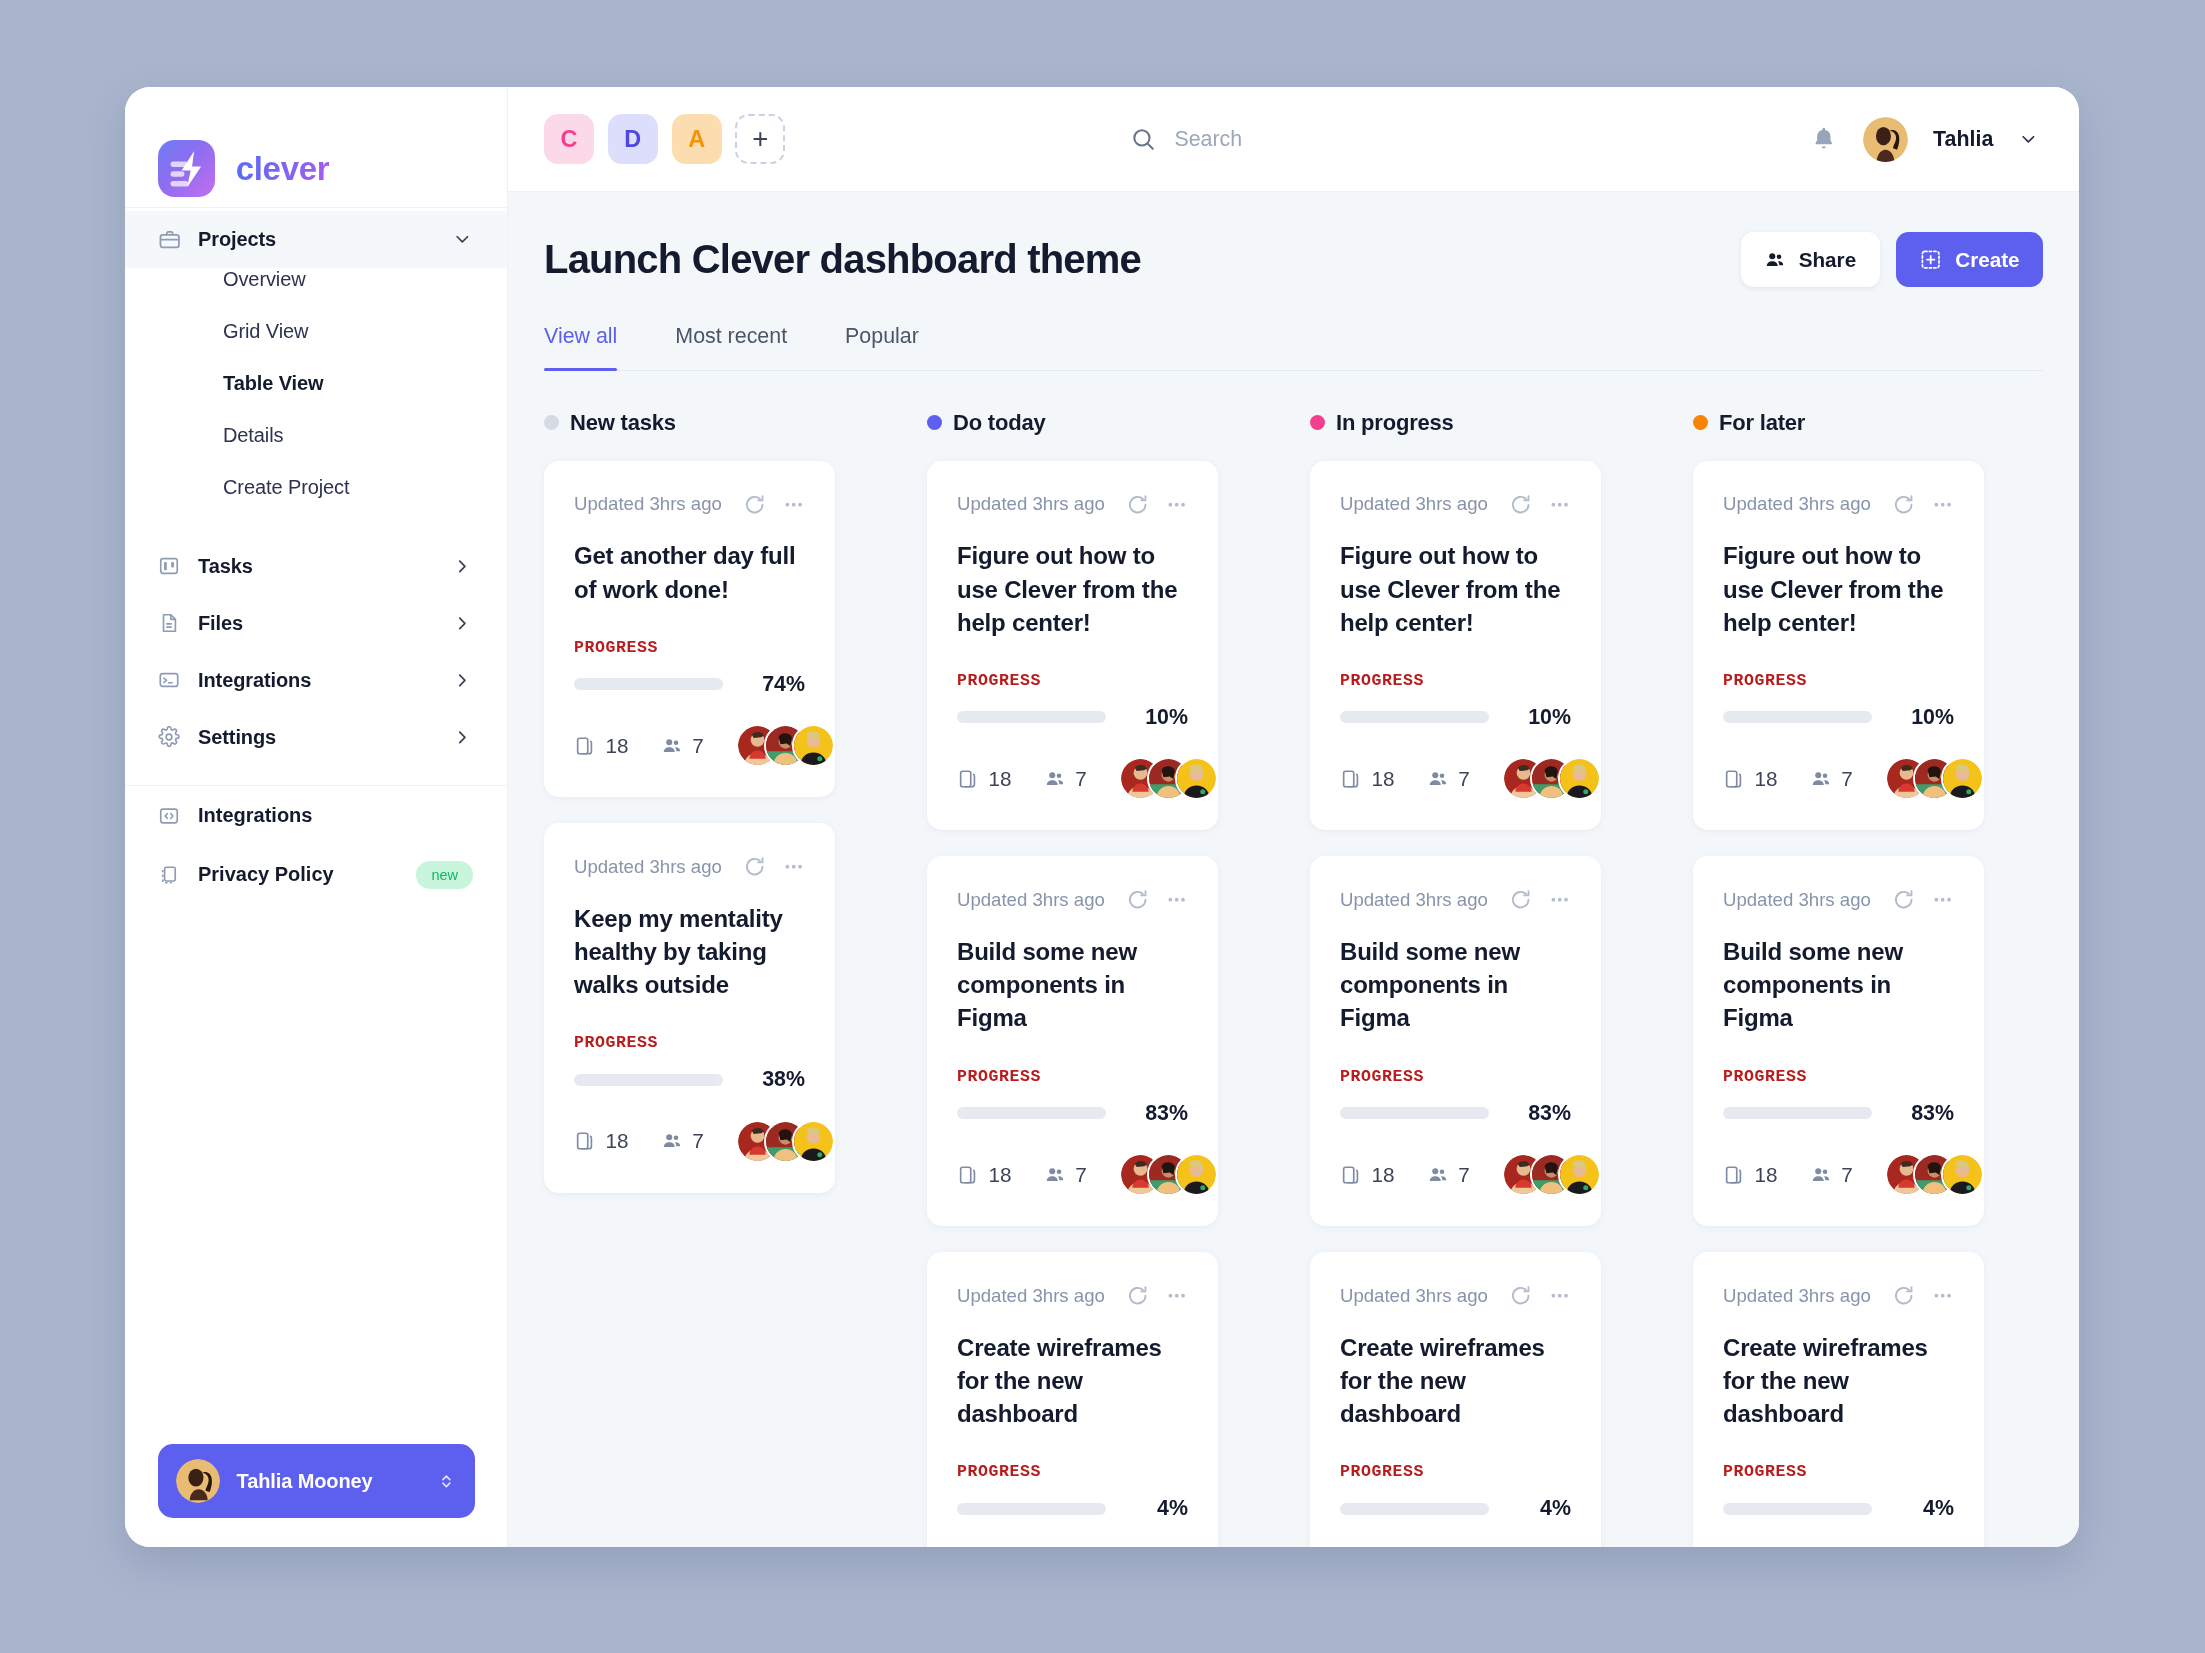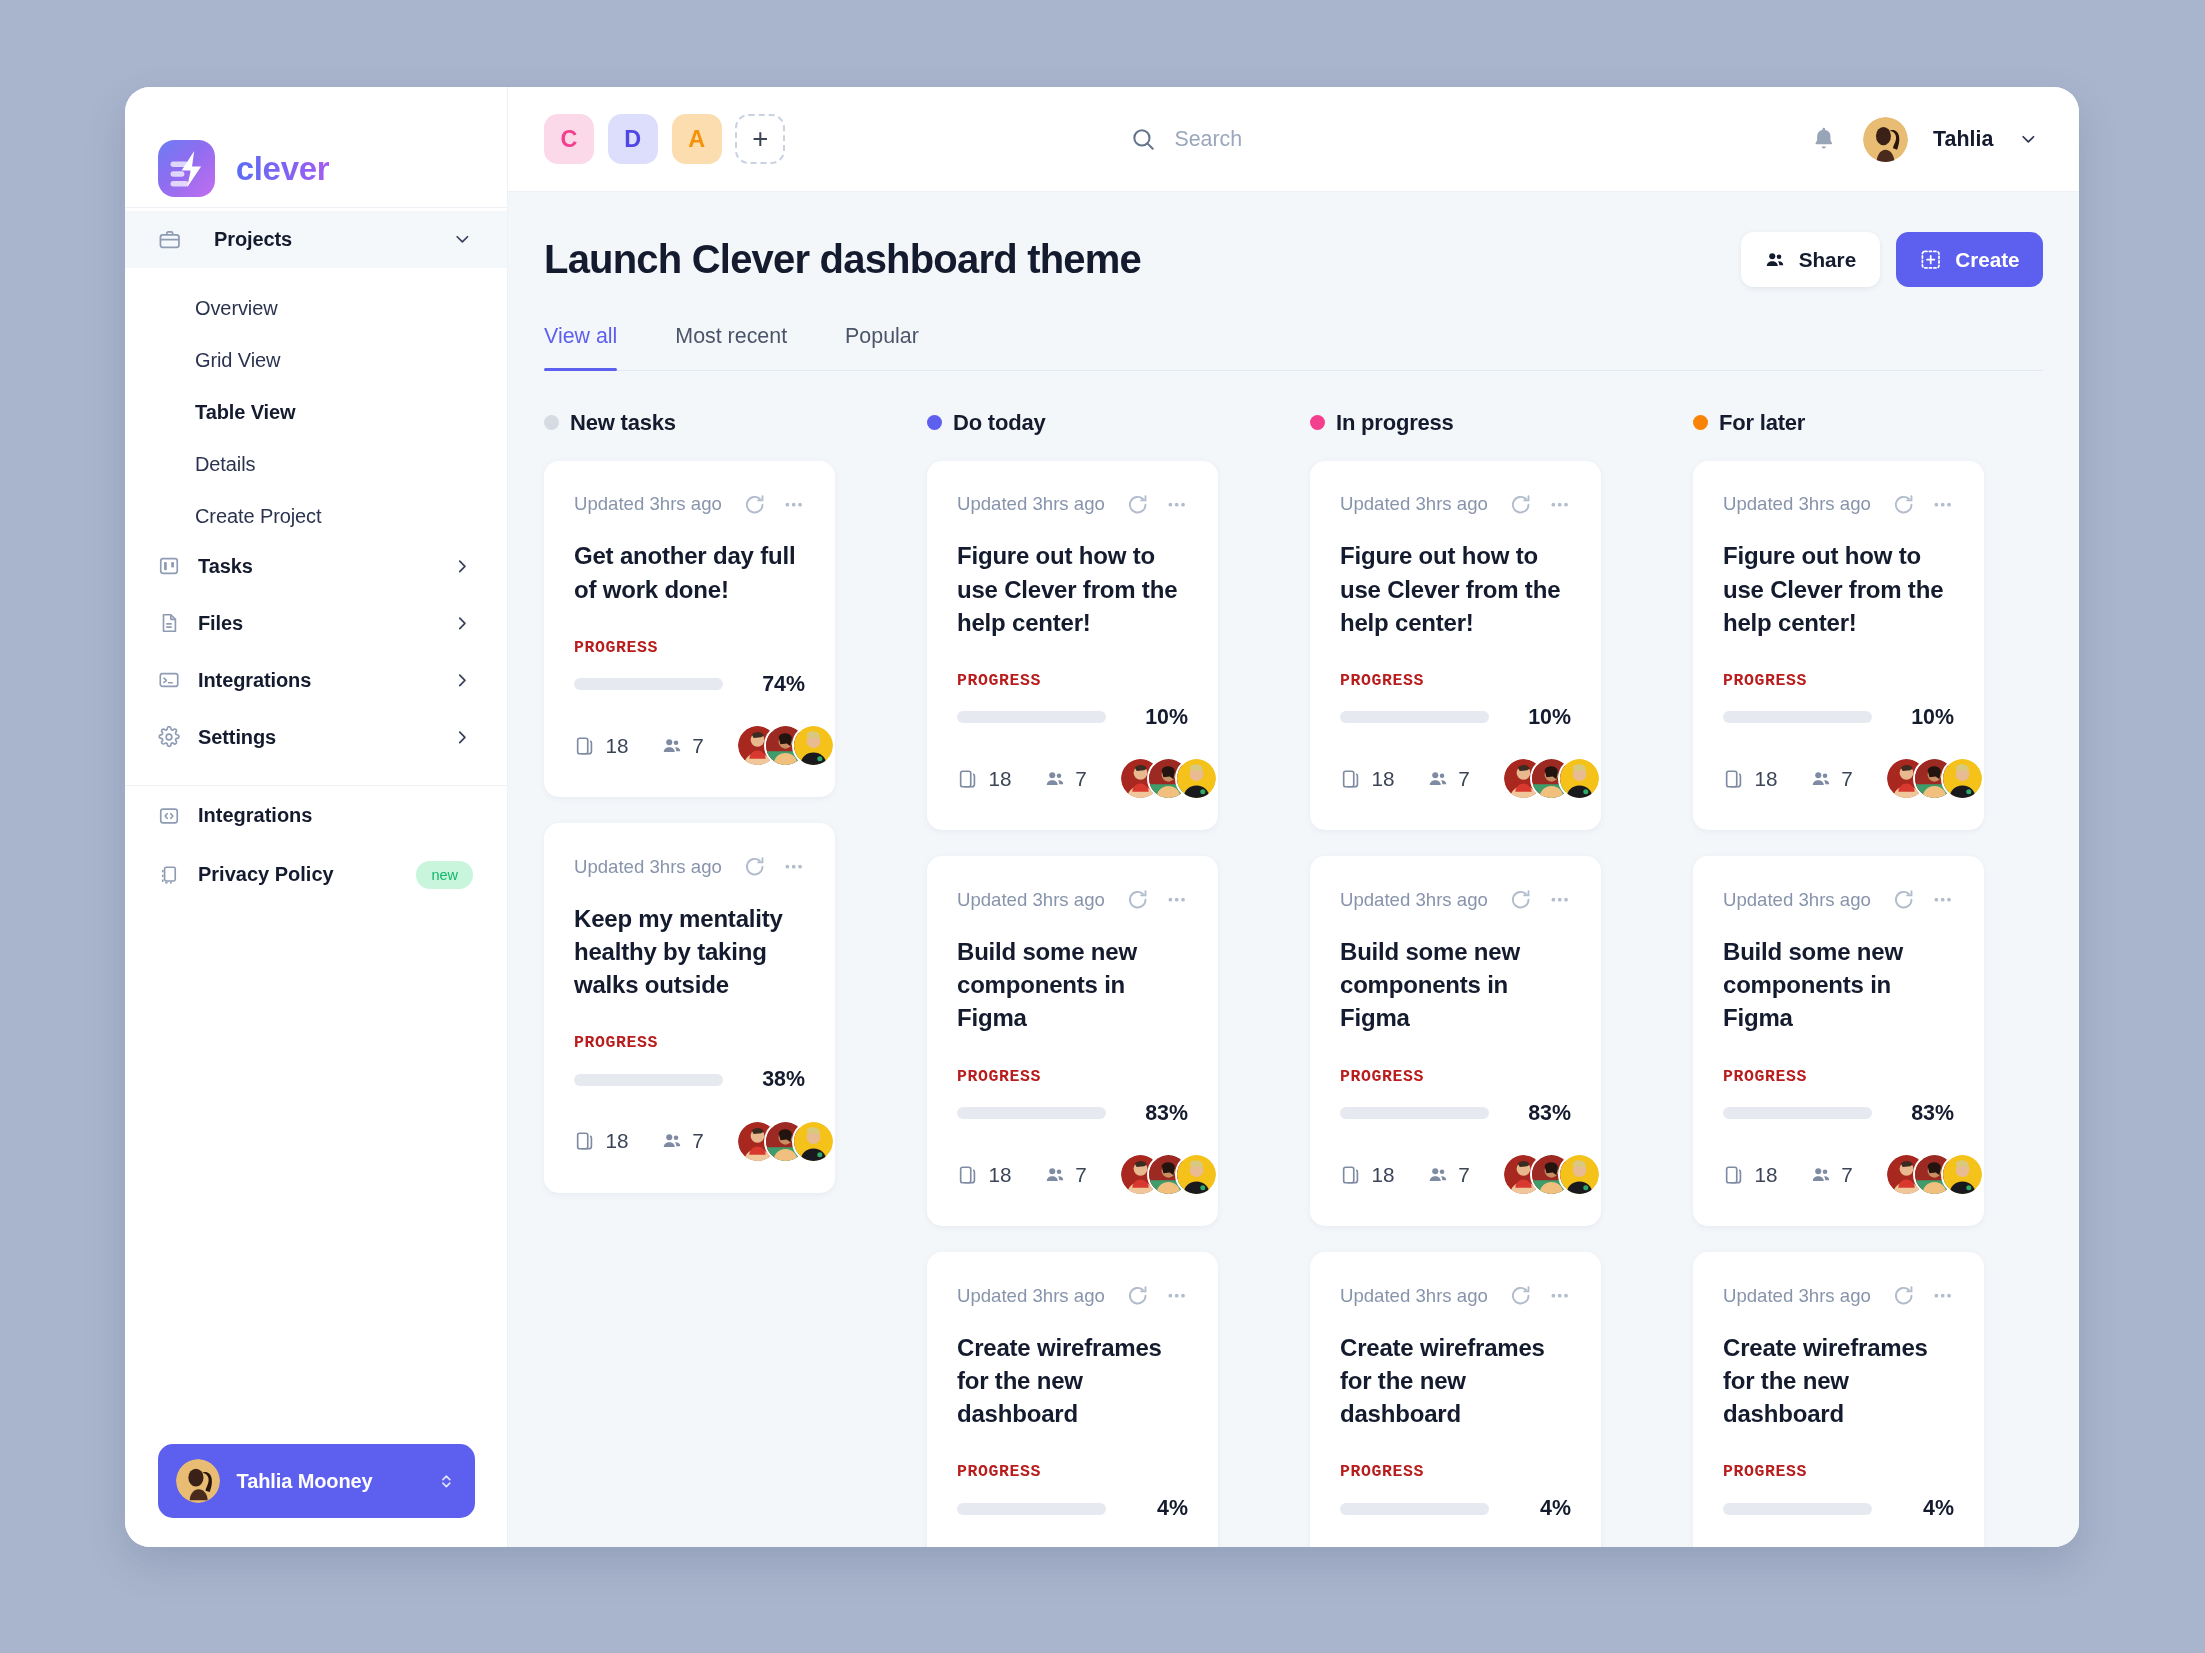--- a/index.html
+++ b/index.html
@@ -51,35 +51,35 @@
 
   .nav { padding-top: 2.8px; }
   .nav-section-divider { height: 1.4px; background: #eef1f6; }
 
   .nav-row {
     display: flex; align-items: center;
     height: 57px;
     padding: 0 34px 0 33px;
     cursor: pointer;
   }
-  .nav-row.active-bg { background: #f4f8fb; gap: 16px; }
+  .nav-row.active-bg { background: #f4f8fb; }
   .nav-ico {
     width: 29px; flex: 0 0 29px; display: flex; align-items: center; justify-content: flex-start;
     color: #8e9bb3;
   }
   .nav-label {
     font-size: 20px; font-weight: 700; color: #141b2e; letter-spacing: -0.1px;
     flex: 1; margin-left: 11px;
   }
   .nav-chev { color: #47536b; display: flex; align-items: center; }
 
   .sub-row {
-    display: flex; align-items: flex-end;
+    display: flex; align-items: flex-start;
     height: 52px;
-    padding: 0 34px 0 70px;
+    padding: 0 34px 0 98px;
     cursor: pointer;
   }
   .sub-label { font-size: 20px; color: #2b3350; letter-spacing: -0.1px; }
   .sub-row.selected .sub-label { font-weight: 700; color: #141b2e; }
 
   .res-head {
     padding: 40px 0 18px 33px;
     font-size: 16px; font-weight: 700; letter-spacing: 0.8px;
     color: #7b879e;
   }

